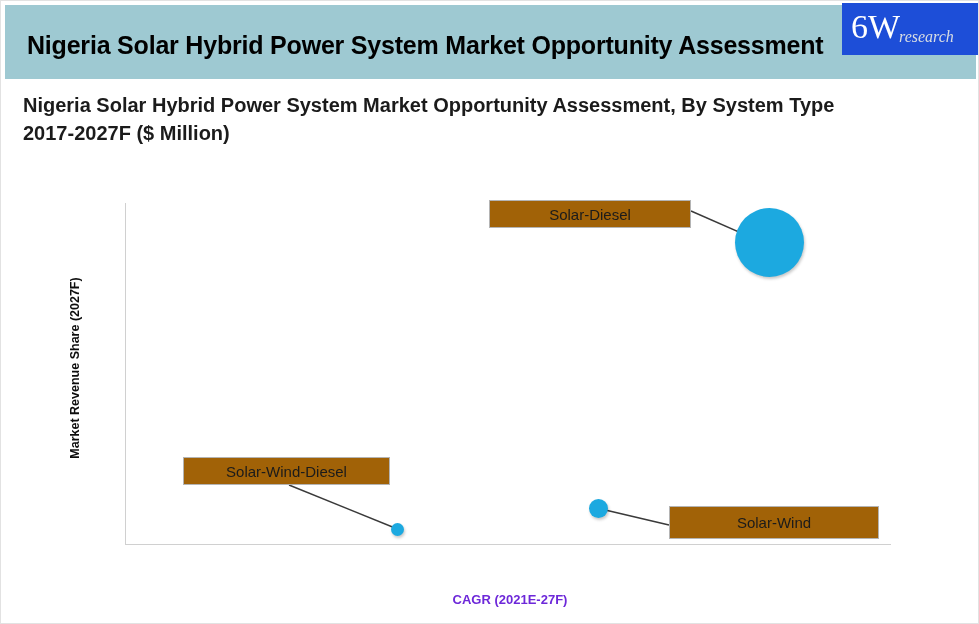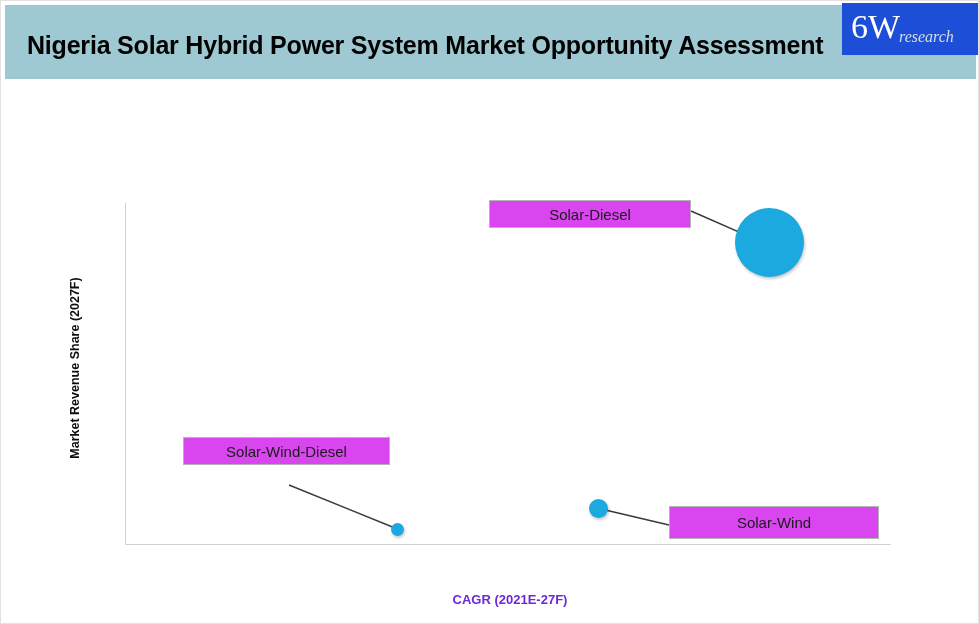--- a/index.html
+++ b/index.html
@@ -143,21 +143,21 @@
     left: 0;
     top: 0;
     width: 979px;
     height: 624px;
     pointer-events: none;
   }
 
   
   .callout {
     position: absolute;
-    background: #d946ef;
+    background: #a16207;
     border: 1px solid #b4b4b4;
     box-sizing: border-box;
     display: flex;
     align-items: center;
     justify-content: center;
     font-size: 15px;
     color: #1b1b1b;
   }
 </style>
 </head>
@@ -167,20 +167,21 @@
 
   <div class="header-band">
     <div class="header-title">Nigeria Solar Hybrid Power System Market Opportunity Assessment</div>
   </div>
 
   <div class="logo-box">
     <span class="logo-6w">6W</span>
     <span class="logo-research">research</span>
   </div>
 
+  <div class="subtitle">Nigeria Solar Hybrid Power System Market Opportunity Assessment, By System Type 2017-2027F ($ Million)</div>
 
   <div class="plot-area">
     <div class="axis-y"></div>
     <div class="axis-x"></div>
 
     <div class="axis-label-y">Market Revenue Share (2027F)</div>
     <div class="axis-label-x">CAGR (2021E-27F)</div>
 
     <svg class="leaders" width="979" height="624" viewBox="0 0 979 624">
         <line x1="690" y1="210" x2="770" y2="245" stroke="#3a3a3a" stroke-width="1.4"></line>
@@ -191,19 +192,19 @@
     <div id="points-layer">
         <div class="bubble" style="left: 733.5px; top: 206.5px; width: 69px; height: 69px; background: rgb(28, 169, 224);"></div>
         <div class="callout" style="left: 488px; top: 199px; width: 202px; height: 28px;">
           <span>Solar-Diesel</span>
         </div>
         <div class="bubble" style="left: 587.5px; top: 497.5px; width: 19px; height: 19px; background: rgb(28, 169, 224);"></div>
         <div class="callout" style="left: 668px; top: 505px; width: 210px; height: 33px;">
           <span>Solar-Wind</span>
         </div>
         <div class="bubble" style="left: 389.5px; top: 521.5px; width: 13px; height: 13px; background: rgb(28, 169, 224);"></div>
-        <div class="callout" style="left: 182px; top: 436px; width: 207px; height: 28px;">
+        <div class="callout" style="left: 182px; top: 456px; width: 207px; height: 28px;">
           <span>Solar-Wind-Diesel</span>
         </div>
       </div>
   </div>
 
 </div>
 
 </body></html>

